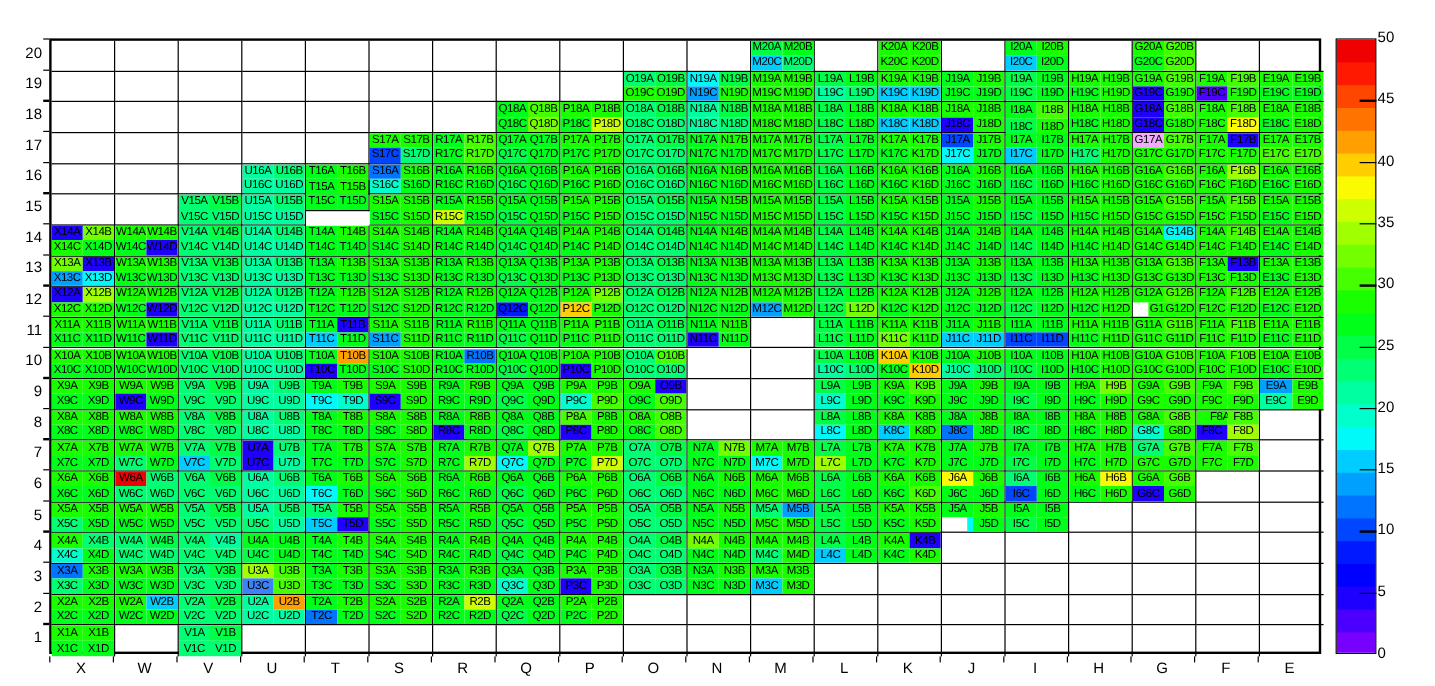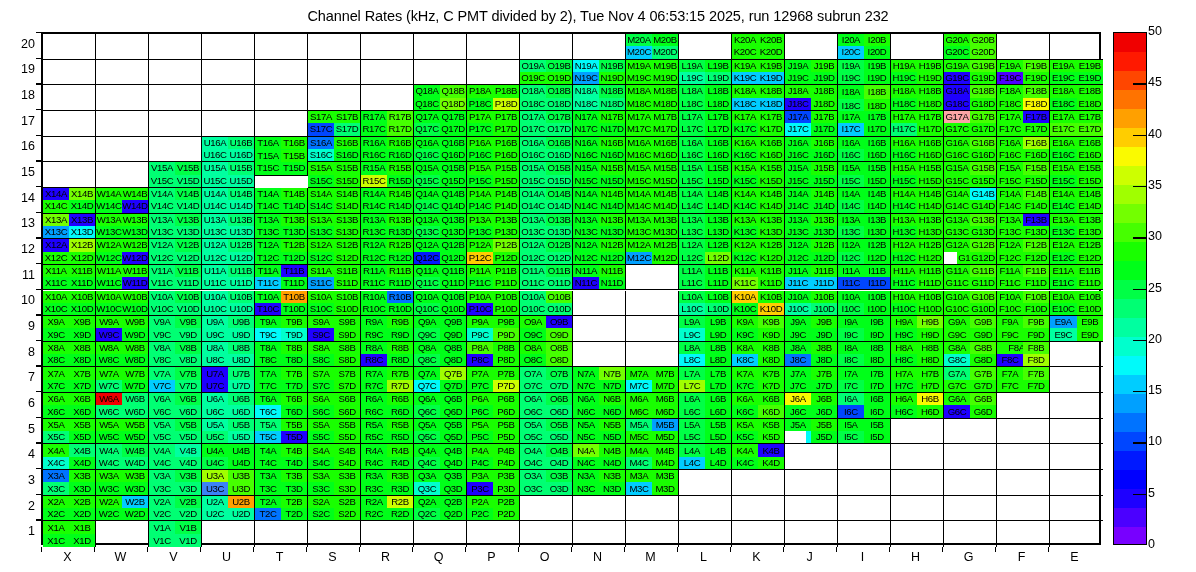--- a/index.html
+++ b/index.html
@@ -75,21 +75,20 @@
     position: absolute; left: 1148px;
     font-size: 12.5px; color: #000;
   }
   .cbtickline { position: absolute; left: 1133px; width: 14px; height: 1.4px; background: #000; }
 </style>
 </head>
 <body>
 
 <div id="root">
 
-  <div id="title">Channel Rates (kHz, C PMT divided by 2), Tue Nov  4 06:53:15 2025, run 12968 subrun 232</div>
 
   <div id="plot">
     <div id="cellgrid">
         <div class="gcell" style="left: 0px; top: 0px; width: 53px; height: 25.65px;"></div>
         <div class="gcell" style="left: 53px; top: 0px; width: 53px; height: 25.65px;"></div>
         <div class="gcell" style="left: 106px; top: 0px; width: 53px; height: 25.65px;"></div>
         <div class="gcell" style="left: 159px; top: 0px; width: 53px; height: 25.65px;"></div>
         <div class="gcell" style="left: 212px; top: 0px; width: 53px; height: 25.65px;"></div>
         <div class="gcell" style="left: 265px; top: 0px; width: 53px; height: 25.65px;"></div>
         <div class="gcell" style="left: 318px; top: 0px; width: 53px; height: 25.65px;"></div>
@@ -357,21 +356,21 @@
           <div class="quad qC" title="I17C: 16 kHz" style="background: rgb(0, 205, 255); color: rgb(0, 0, 0);">I17C</div>
           <div class="quad qD" title="I17D: 26 kHz" style="background: rgb(0, 255, 25); color: rgb(0, 0, 0);">I17D</div>
         </div>
         <div class="gcell" style="left: 848px; top: 76.95px; width: 53px; height: 25.65px;">
           <div class="quad qA" title="H17A: 28 kHz" style="background: rgb(25, 255, 0); color: rgb(0, 0, 0);">H17A</div>
           <div class="quad qB" title="H17B: 29 kHz" style="background: rgb(25, 255, 0); color: rgb(0, 0, 0);">H17B</div>
           <div class="quad qC" title="H17C: 24 kHz" style="background: rgb(0, 255, 115); color: rgb(0, 0, 0);">H17C</div>
           <div class="quad qD" title="H17D: 28 kHz" style="background: rgb(25, 255, 0); color: rgb(0, 0, 0);">H17D</div>
         </div>
         <div class="gcell" style="left: 901px; top: 76.95px; width: 53px; height: 25.65px;">
-          <div class="quad qA" title="G17A: 29 kHz" style="background: #fca5a5; color: rgb(0, 0, 0);">G17A</div>
+          <div class="quad qA" title="G17A: 29 kHz" style="background: #f0abfc; color: rgb(0, 0, 0);">G17A</div>
           <div class="quad qB" title="G17B: 30 kHz" style="background: rgb(70, 255, 0); color: rgb(0, 0, 0);">G17B</div>
           <div class="quad qC" title="G17C: 28 kHz" style="background: rgb(25, 255, 0); color: rgb(0, 0, 0);">G17C</div>
           <div class="quad qD" title="G17D: 29 kHz" style="background: rgb(25, 255, 0); color: rgb(0, 0, 0);">G17D</div>
         </div>
         <div class="gcell" style="left: 954px; top: 76.95px; width: 53px; height: 25.65px;">
           <div class="quad qA" title="F17A: 29 kHz" style="background: rgb(25, 255, 0); color: rgb(0, 0, 0);">F17A</div>
           <div class="quad qB" title="F17B: 4 kHz" style="background: rgb(30, 0, 255); color: rgb(0, 0, 0);">F17B</div>
           <div class="quad qC" title="F17C: 28 kHz" style="background: rgb(25, 255, 0); color: rgb(0, 0, 0);">F17C</div>
           <div class="quad qD" title="F17D: 29 kHz" style="background: rgb(25, 255, 0); color: rgb(0, 0, 0);">F17D</div>
         </div>

